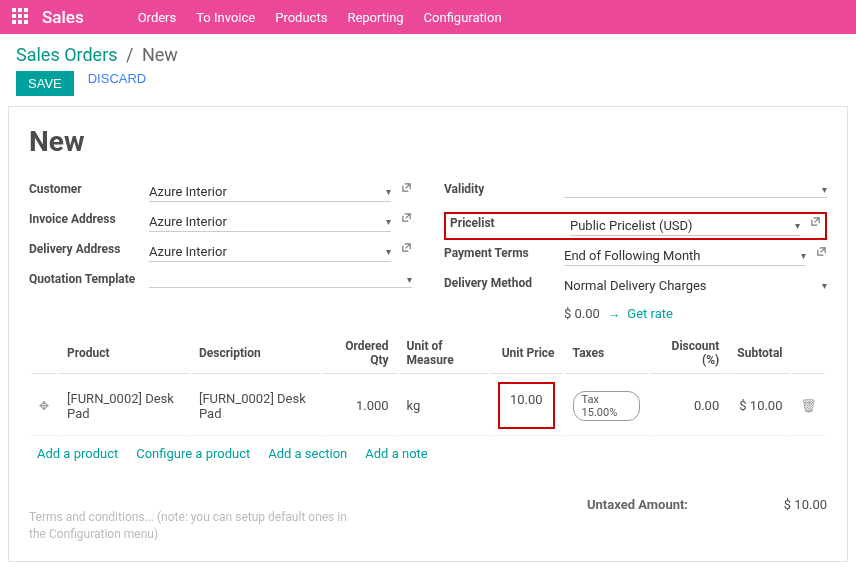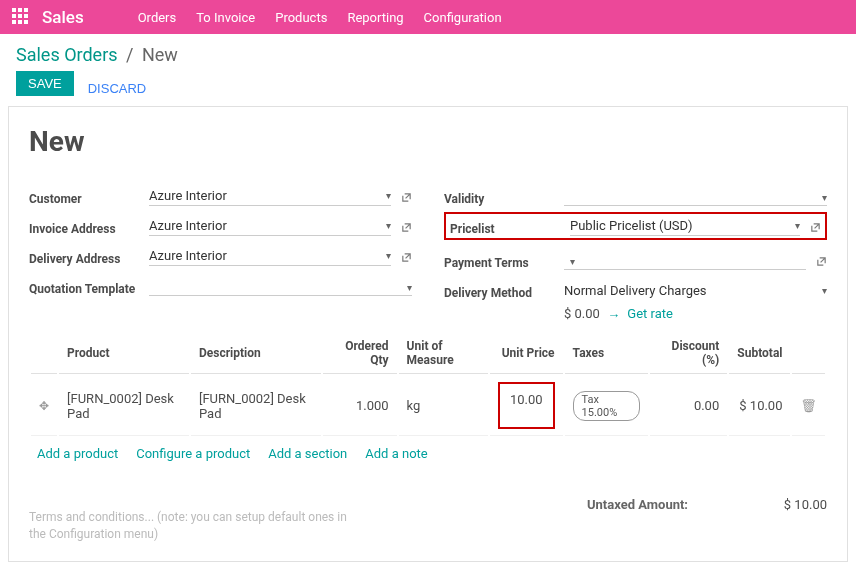--- a/index.html
+++ b/index.html
@@ -10,30 +10,30 @@
 .topbar .apps-icon span { background: #fff; }
 .topbar .brand { font-size: 17px; font-weight: 500; margin-right: 40px; }
 .topbar .menu { display: flex; gap: 20px; margin-left: 14px; }
 .topbar .menu a { color: #fff; text-decoration: none; font-size: 13px; cursor: pointer; }
 
 .breadcrumb-row { padding: 10px 16px 6px; }
 .breadcrumb { font-size: 18px; color: #666; }
 .breadcrumb .bc-main { color: #009688; cursor: pointer; }
 .breadcrumb .bc-sep { margin: 0 4px; }
 
-.action-row { padding: 0 16px 10px; display: flex; gap: 14px; align-items: flex-end; }
+.action-row { padding: 0 16px 10px; display: flex; gap: 14px; align-items: flex-start; }
 .btn-save { background: #00a09d; color: #fff; border: none; padding: 5px 12px; font-size: 13px; cursor: pointer; }
 .btn-discard { color: #3b82f6; background: none; border: none; font-size: 13px; cursor: pointer; }
 
 .form-sheet { border: 1px solid #e0e0e0; margin: 0 8px 16px; padding: 18px 20px; background: #fff; }
 .form-title { font-size: 28px; color: #4c4c4c; margin-bottom: 24px; }
 
 .form-cols { display: flex; gap: 32px; }
 .col { flex: 1; }
-.field-row { display: flex; align-items: flex-end; margin-bottom: 6px; min-height: 24px; }
+.field-row { display: flex; align-items: flex-start; margin-bottom: 6px; min-height: 24px; }
 .field-label { width: 120px; font-weight: 700; color: #4c4c4c; font-size: 12px; }
 .field-input { flex: 1; display: flex; align-items: center; border-bottom: 1px solid #ccc; padding: 2px 0; position: relative; }
 .field-input .value { flex: 1; color: #333; font-size: 13px; }
 .caret { font-size: 10px; color: #666; margin-left: 6px; cursor: pointer; }
 .ext-link { color: #7a7a7a; margin-left: 10px; cursor: pointer; font-size: 11px; }
 .highlight-red { border: 2px solid #c00; padding: 2px 4px; }
 .get-rate-row { padding-left: 120px; margin-top: 2px; font-size: 13px; }
 .get-rate-row .arrow { color: #00a09d; margin: 0 4px; }
 .get-rate-row .link { color: #00a09d; cursor: pointer; }
 
@@ -166,20 +166,21 @@
         </div>
         <span class="ext-link">
           <svg class="ext" viewBox="0 0 12 12">
               <path d="M4 2h6v6M10 2L5 7M2 4v6h6" fill="none" stroke="currentColor" stroke-width="1.3"></path>
             </svg>
         </span>
       </div>
       <div class="field-row">
         <div class="field-label">Payment Terms</div>
         <div class="field-input">
+          <span class="value">End of Following Month</span>
           <span class="caret">▾</span>
         </div>
         <span class="ext-link">
           <svg class="ext" viewBox="0 0 12 12">
               <path d="M4 2h6v6M10 2L5 7M2 4v6h6" fill="none" stroke="currentColor" stroke-width="1.3"></path>
             </svg>
         </span>
       </div>
       <div class="field-row">
         <div class="field-label">Delivery Method</div>

